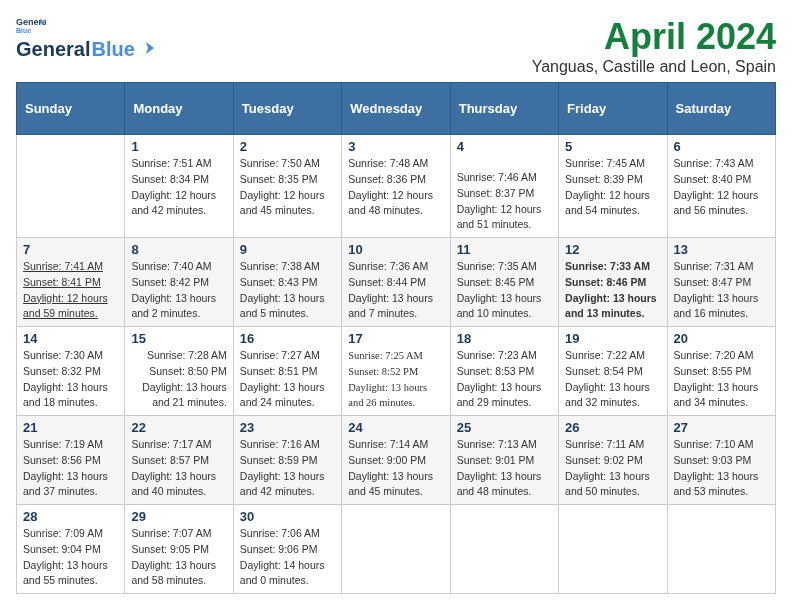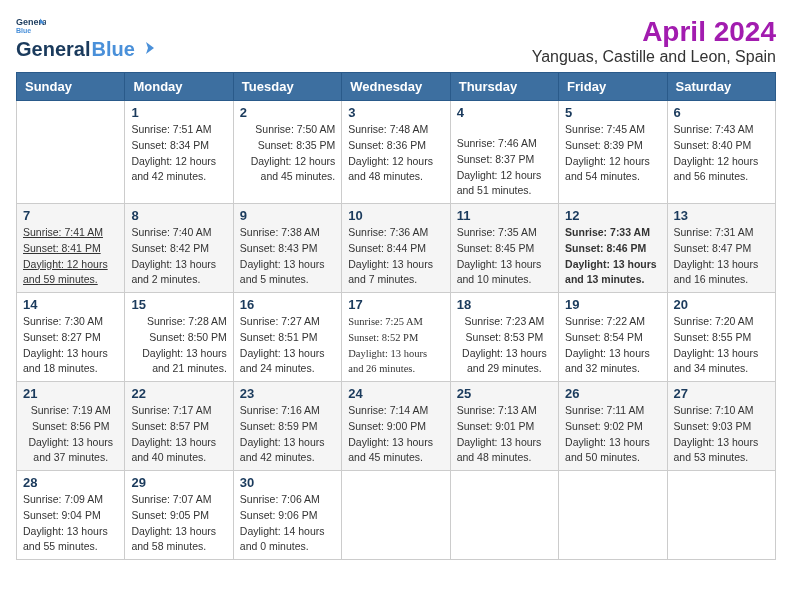--- a/index.html
+++ b/index.html
@@ -23,41 +23,41 @@
     }
     .logo-icon {
       width: 30px;
       height: 20px;
       margin-bottom: 2px;
     }
     .title-area {
       text-align: right;
     }
     .month-title {
-      font-size: 28px;
+      font-size: 36px;
       font-weight: bold;
-      color: #a21caf;
+      color: #15803d;
     }
     .subtitle {
       font-size: 16px;
       color: #333;
       margin-left: 12px;
     }
     .calendar {
       width: 100%;
       border-collapse: collapse;
       border: 1px solid #ccc;
     }
     .calendar th {
       background-color: #3d6fa0;
       color: #fff;
       font-size: 13px;
       font-weight: bold;
       text-align: left;
-      padding: 6px 8px;
+      padding: 18px 8px;
       border: 1px solid #2a5a8a;
     }
     .calendar td {
       vertical-align: top;
       padding: 4px 6px;
       border: 1px solid #ccc;
       font-size: 10.5px;
       color: #333;
       background: #fff;
       width: 108px;
@@ -122,21 +122,21 @@
         <td class="empty-cell"></td>
         <td>
           <span class="day-num">1</span>
           <div class="day-info" style="white-space: pre-line;">Sunrise: 7:51 AM
 Sunset: 8:34 PM
 Daylight: 12 hours
 and 42 minutes.</div>
         </td>
         <td>
           <span class="day-num">2</span>
-          <div class="day-info" style="white-space: pre-line; text-align: right;">Sunrise: 7:50 AM
+          <div class="day-info" style="white-space: pre-line;">Sunrise: 7:50 AM
 Sunset: 8:35 PM
 Daylight: 12 hours
 and 45 minutes.</div>
         </td>
         <td>
           <span class="day-num">3</span>
           <div class="day-info" style="white-space: pre-line;">Sunrise: 7:48 AM
 Sunset: 8:36 PM
 Daylight: 12 hours
 and 48 minutes.</div>
@@ -211,21 +211,21 @@
           <div class="day-info" style="white-space: pre-line;">Sunrise: 7:31 AM
 Sunset: 8:47 PM
 Daylight: 13 hours
 and 16 minutes.</div>
         </td>
       </tr>
       <tr>
         <td>
           <span class="day-num">14</span>
           <div class="day-info" style="white-space: pre-line;">Sunrise: 7:30 AM
-Sunset: 8:27 PM
+Sunset: 8:32 PM
 Daylight: 13 hours
 and 18 minutes.</div>
         </td>
         <td>
           <span class="day-num">15</span>
           <div class="day-info" style="white-space: pre-line; text-align: right;">Sunrise: 7:28 AM
 Sunset: 8:50 PM
 Daylight: 13 hours
 and 21 minutes.</div>
         </td>
@@ -238,21 +238,21 @@
         </td>
         <td>
           <span class="day-num">17</span>
           <div class="day-info" style="white-space: pre-line; font-family: Liberation Serif, serif;">Sunrise: 7:25 AM
 Sunset: 8:52 PM
 Daylight: 13 hours
 and 26 minutes.</div>
         </td>
         <td>
           <span class="day-num">18</span>
-          <div class="day-info" style="white-space: pre-line; text-align: center;">Sunrise: 7:23 AM
+          <div class="day-info" style="white-space: pre-line;">Sunrise: 7:23 AM
 Sunset: 8:53 PM
 Daylight: 13 hours
 and 29 minutes.</div>
         </td>
         <td>
           <span class="day-num">19</span>
           <div class="day-info" style="white-space: pre-line;">Sunrise: 7:22 AM
 Sunset: 8:54 PM
 Daylight: 13 hours
 and 32 minutes.</div>
@@ -261,21 +261,21 @@
           <span class="day-num">20</span>
           <div class="day-info" style="white-space: pre-line;">Sunrise: 7:20 AM
 Sunset: 8:55 PM
 Daylight: 13 hours
 and 34 minutes.</div>
         </td>
       </tr>
       <tr>
         <td>
           <span class="day-num">21</span>
-          <div class="day-info" style="white-space: pre-line; text-align: center;">Sunrise: 7:19 AM
+          <div class="day-info" style="white-space: pre-line;">Sunrise: 7:19 AM
 Sunset: 8:56 PM
 Daylight: 13 hours
 and 37 minutes.</div>
         </td>
         <td>
           <span class="day-num">22</span>
           <div class="day-info" style="white-space: pre-line;">Sunrise: 7:17 AM
 Sunset: 8:57 PM
 Daylight: 13 hours
 and 40 minutes.</div>

